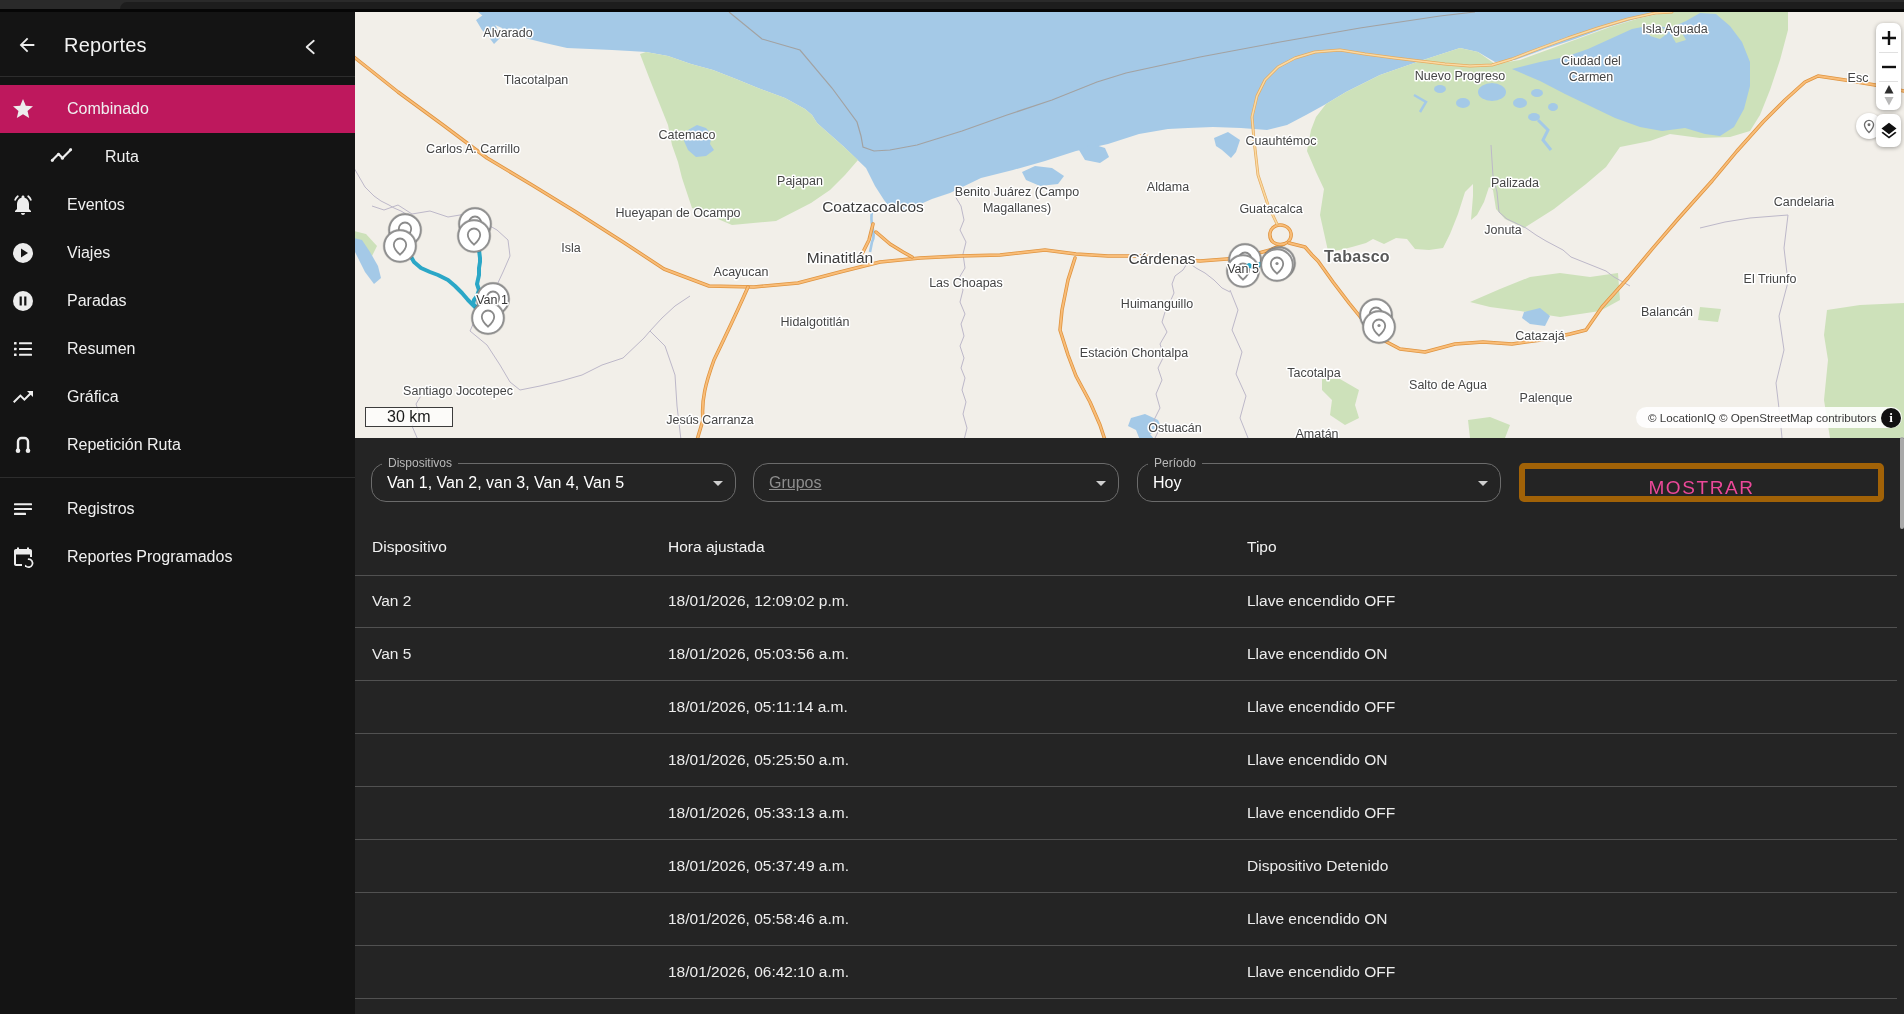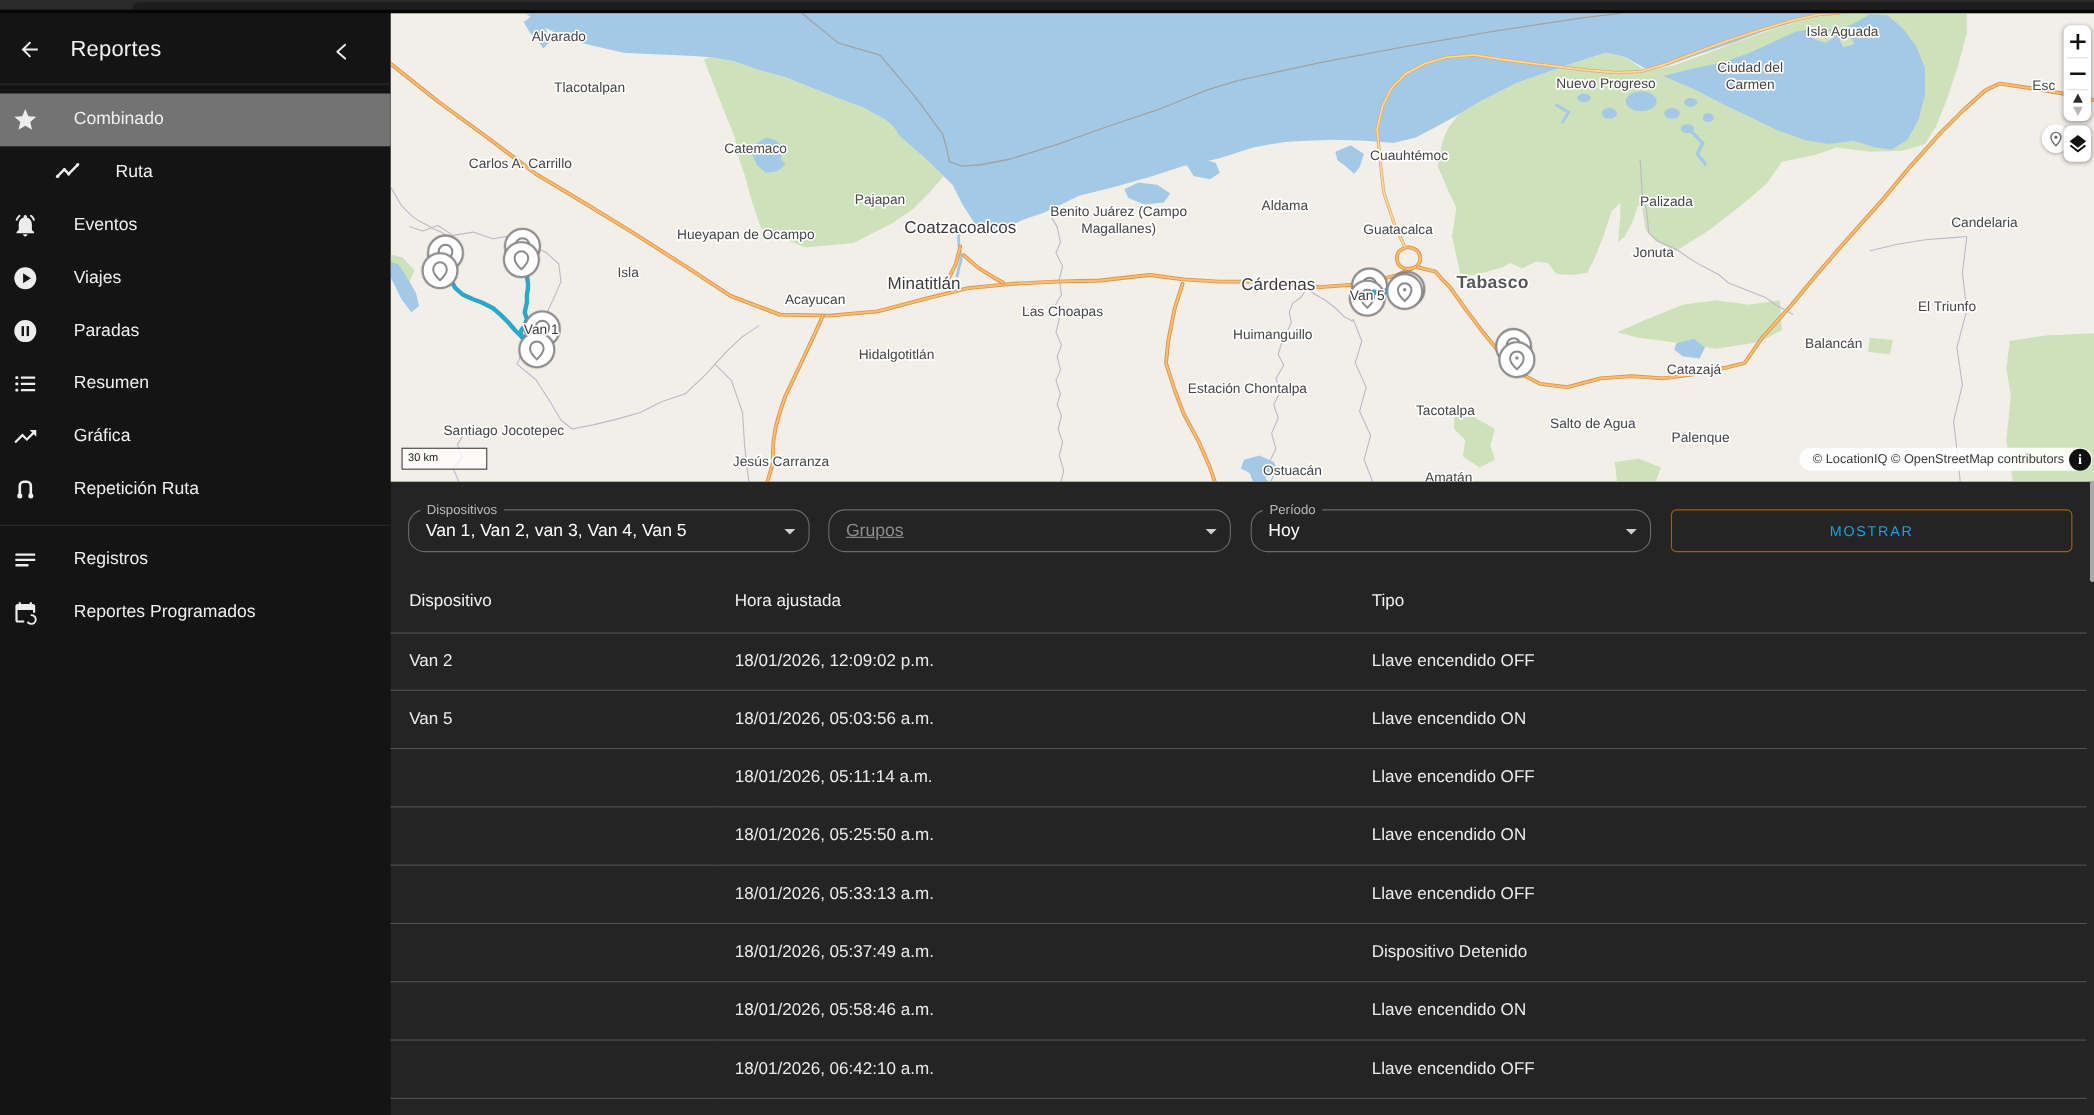--- a/index.html
+++ b/index.html
@@ -8,50 +8,50 @@
   .abs { position:absolute; }
   
   #topstrip { position:absolute; left:0; top:0; width:1904px; height:9px; background:#2a2a2a; }
   #topstrip .tab { position:absolute; left:120px; top:2px; right:0; height:7px; background:#1d1d1d; border-radius:9px 0 0 0; }
   #topline { position:absolute; left:0; top:9px; width:1904px; height:3px; background:#060606; }
   
   #sidebar { position:absolute; left:0; top:12px; width:355px; height:1002px; background:#141414; }
   #sbheader { position:absolute; left:0; top:0; width:355px; height:65px; border-bottom:1px solid #2d2d2d; }
   #sbtitle { position:absolute; left:64px; top:22px; font-size:20px; font-weight:500; color:#f2f2f2; letter-spacing:.2px;text-align:right; }
   .mi { position:absolute; left:0; width:355px; height:48px; }
-  .mi.sel { background:#737373; }
+  .mi.sel { background:#be185d; }
   .mi .ic { position:absolute; left:11px; top:12px; width:24px; height:24px; }
   .mi .tx { position:absolute; left:67px; top:50%; transform:translateY(-50%); font-size:16px; color:#f0f0f0; }
   .sbdiv { position:absolute; left:0; width:355px; height:1px; background:#2d2d2d; }
   
   #panel { position:absolute; left:355px; top:438px; width:1549px; height:576px; background:#242424; }
   .field { position:absolute; top:25px; height:39px; border:1px solid #6b6b6b; border-radius:15px; }
   .field .lbl { position:absolute; left:10px; top:-8px; background:#242424; padding:0 6px; font-size:12px; color:#b9b9b9; }
   .field .val { position:absolute; left:15px; top:50%; transform:translateY(-50%); font-size:16px; color:#fff; white-space:nowrap; }
   .field .val.ph { color:#8e8e8e;text-decoration:underline; }
   .field .arr { position:absolute; right:12px; top:50%; margin-top:-2px; width:0; height:0;
      border-left:5.5px solid transparent; border-right:5.5px solid transparent; border-top:5.5px solid #cfcfcf; }
-  #btn { position:absolute; left:1164px; top:25px; width:365px; height:39px; border:1px solid #a16207;
-     border-radius:5px; color:#0ea5e9; font-size:13px; letter-spacing:1.6px; text-align:center; line-height:38px; }
+  #btn { position:absolute; left:1164px; top:25px; width:365px; height:39px; border:6px solid #a16207;
+     border-radius:5px; color:#ec4899; font-size:19px; letter-spacing:1.6px; text-align:center; line-height:38px; }
   table#tbl { position:absolute; left:0; top:82px; width:1542px; border-collapse:collapse; table-layout:fixed; }
   #tbl th, #tbl td { font-weight:400; text-align:left; padding:0 0 0 17px; font-size:15.5px; color:#ececec;
      border-bottom:1px solid #515151; white-space:nowrap; overflow:hidden; }
   #tbl th { height:55px; font-weight:500; color:#f2f2f2; }
   #tbl td { height:52.97px; }
   #sbar { position:absolute; left:1900px; top:437px; width:4px; height:92px; background:#a9a9a9; border-radius:2px; }
   
   #zoombox { position:absolute; left:1876px; top:23px; width:25px; height:87px; background:#fff; border-radius:7px;
      box-shadow:0 1px 4px rgba(0,0,0,.35); }
   #zoombox .zd { position:absolute; left:3px; right:3px; height:1px; background:#e0e0e0; }
   #pinbtn { position:absolute; left:1856px; top:113px; width:26px; height:26px; border-radius:50%; background:#fff;
      box-shadow:0 1px 3px rgba(0,0,0,.3); }
   #layersbox { position:absolute; left:1876px; top:114px; width:25px; height:33px; background:#fff; border-radius:7px;
      box-shadow:0 1px 4px rgba(0,0,0,.35); }
-  #scalebar { position:absolute; left:365px; top:407px; width:78px; height:20px; background:rgba(255,255,255,.72);
-     border:1.5px solid #3c3c3c; font-size:10px; color:#1a1a1a; padding-left:5px; line-height:17px; }
+  #scalebar { position:absolute; left:365px; top:407px; width:88px; height:20px; background:rgba(255,255,255,.72);
+     border:1.5px solid #3c3c3c; font-size:16px; color:#1a1a1a; padding-left:21px; line-height:17px; }
   #attrib { position:absolute; left:1636px; top:407px; width:266px; height:21px; background:rgba(255,255,255,.88);
      border-radius:11px; font-size:11.6px; color:#3a3a3a; line-height:21px; padding-left:12px; }
   #attrib .info { position:absolute; right:1px; top:0.5px; width:20px; height:20px; background:#111; border-radius:50%;
      color:#fff; text-align:center; font-size:13px; line-height:20px; font-weight:bold; font-family:"Liberation Serif",serif; }
 </style>
 </head>
 <body>
 <div id="mapwrap" class="abs" style="left:355px; top:12px; width:1549px; height:426px; background:#f2efe9; overflow:hidden;text-align:right;">
 <svg width="1549" height="426" viewBox="355 12 1549 426" style="position:absolute;left:0;top:0">
 <rect x="355" y="12" width="1549" height="426" fill="#f2efe9"></rect>

